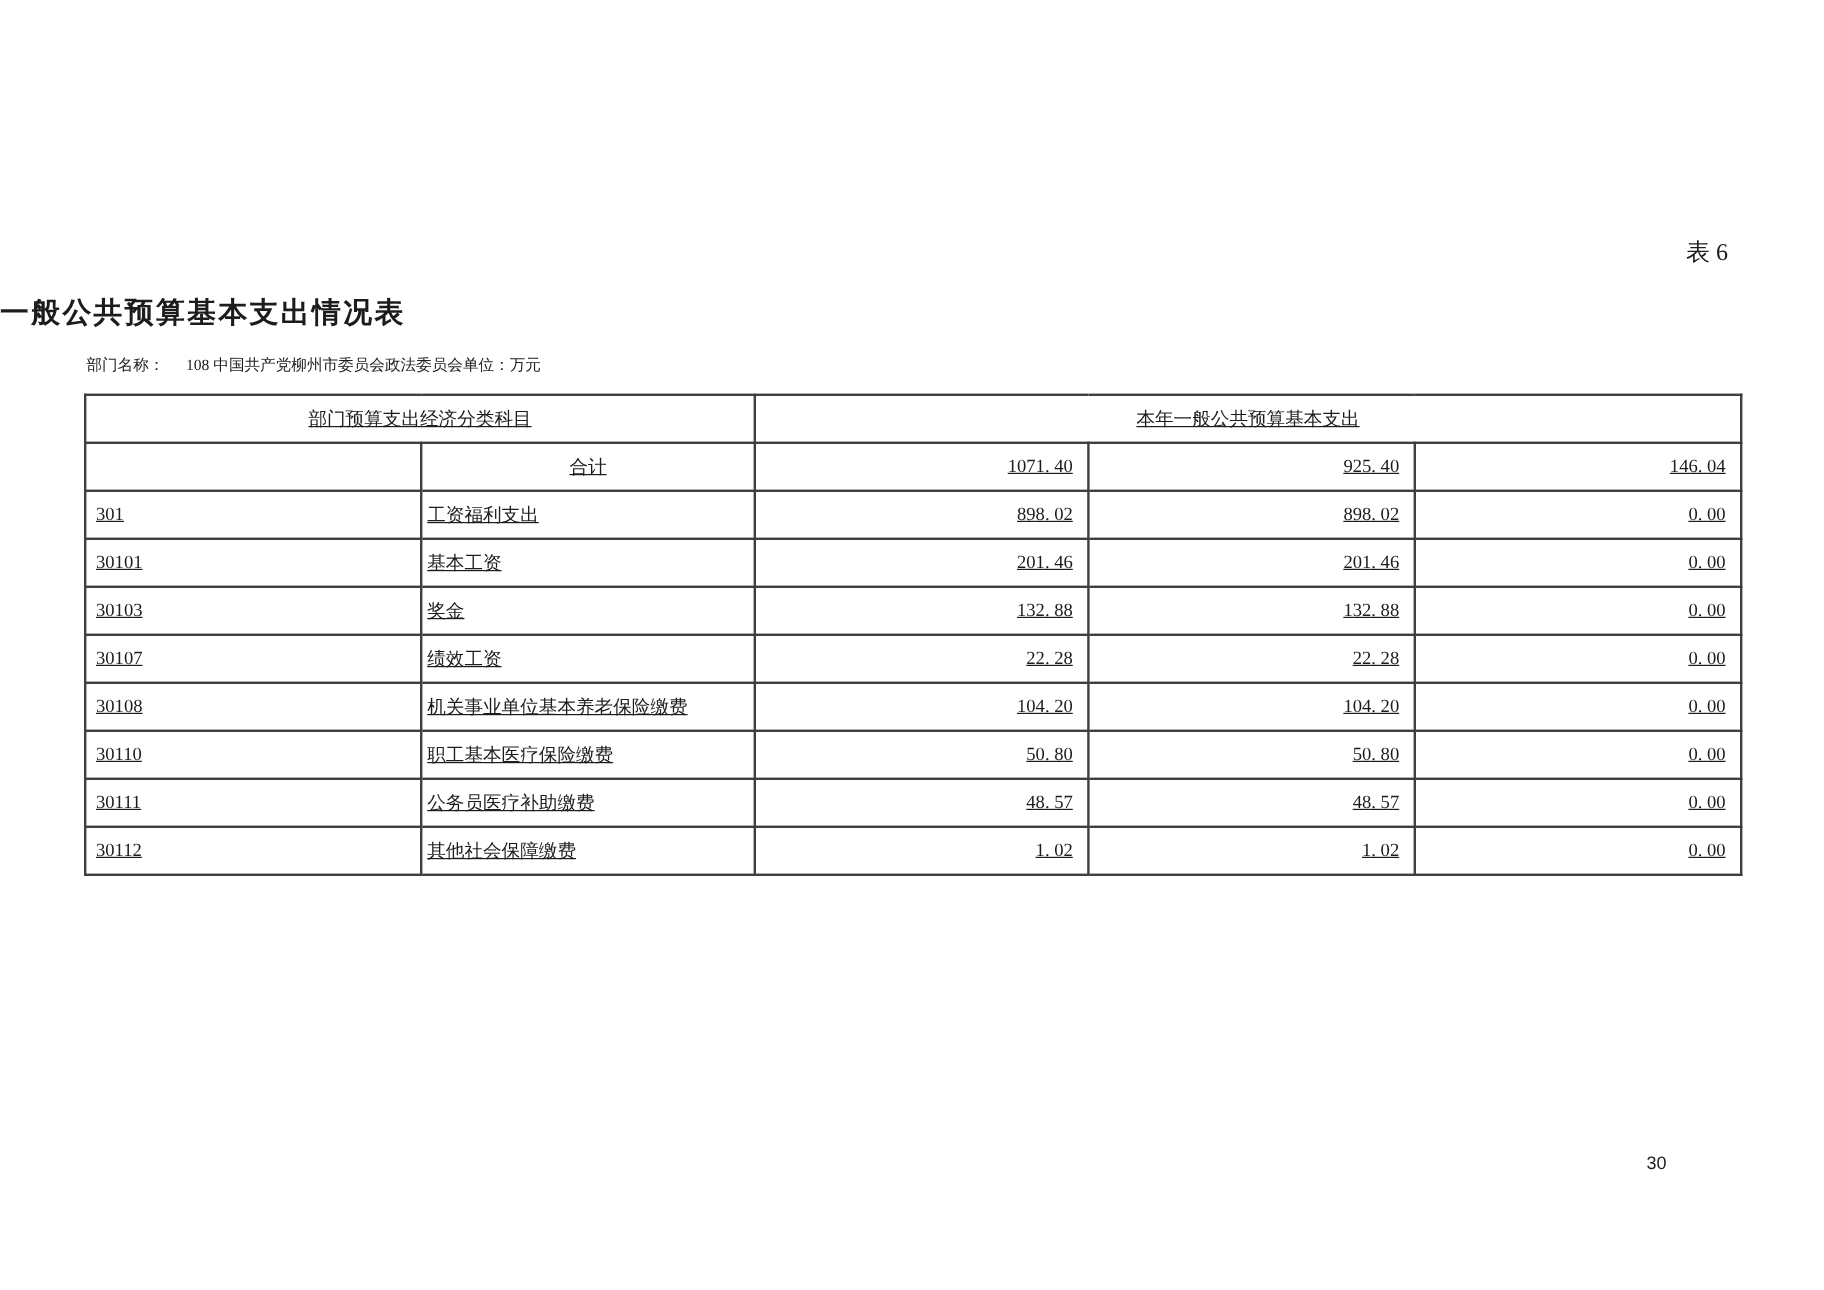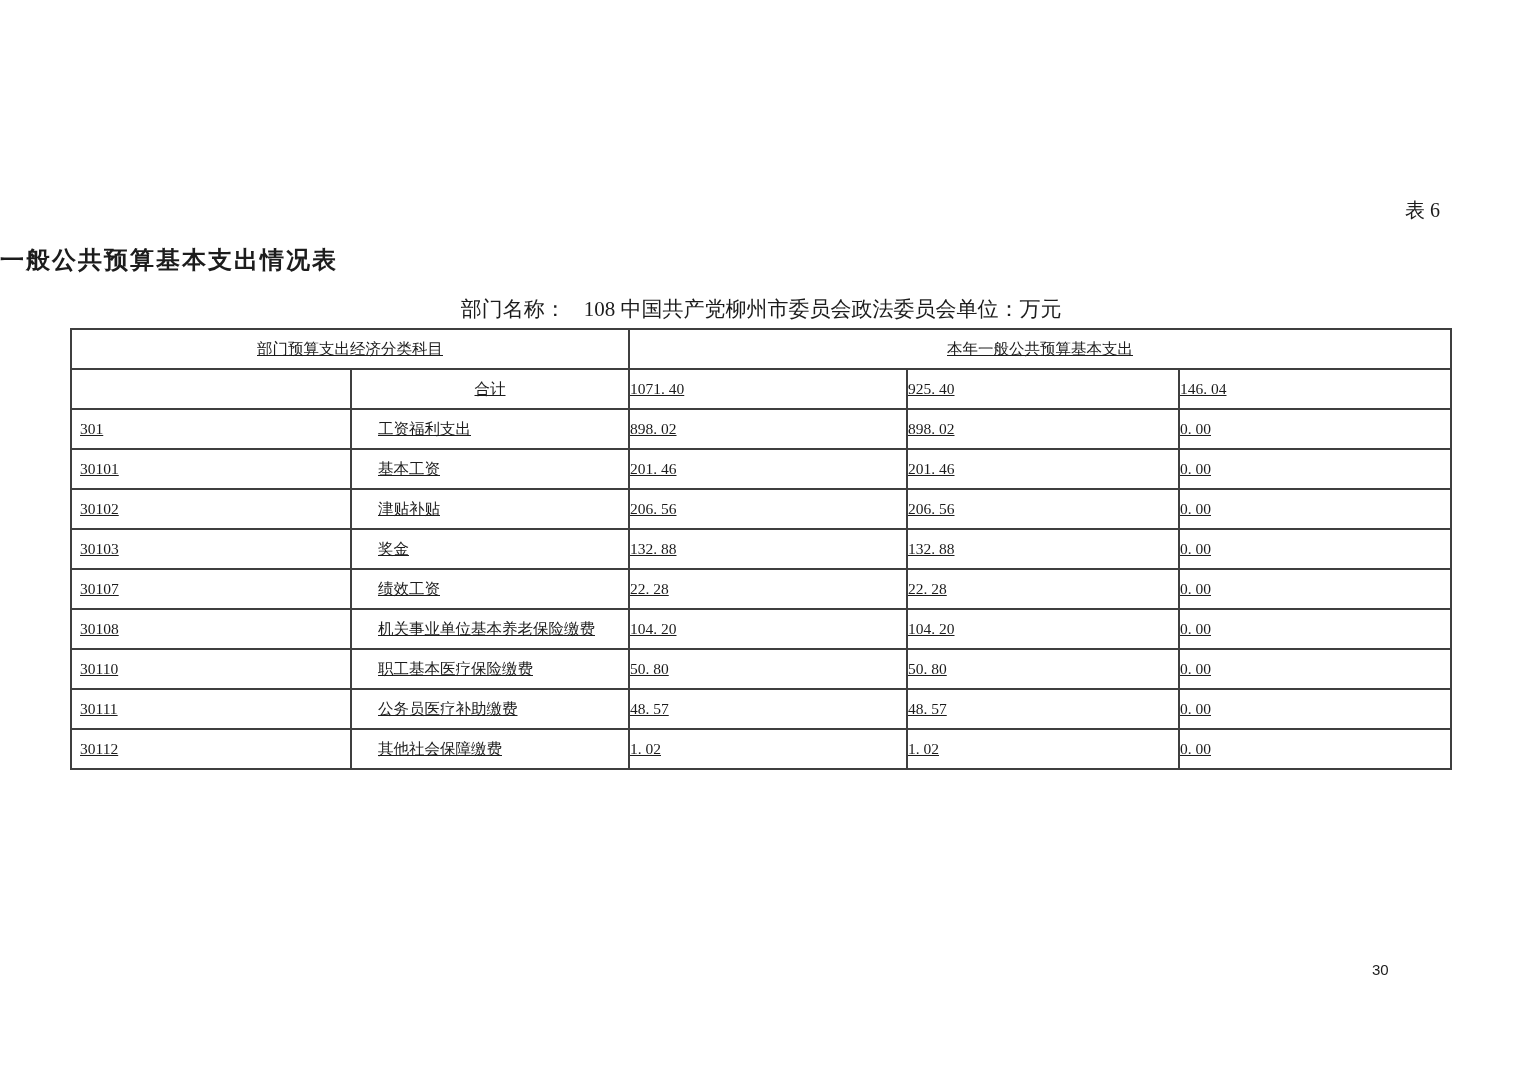--- a/index.html
+++ b/index.html
@@ -31,22 +31,22 @@
     font-weight: bold;
     font-size: 24px;
     letter-spacing: 2px;
   }
   .meta-row {
     position: absolute;
     top: 295px;
     left: 72px;
     width: 1378px;
     display: flex;
-    justify-content: center;
-    font-size: 21px;
+    justify-content: flex-start;
+    font-size: 13px;
   }
   .dept-value { margin-left: 18px; }
   .budget-table {
     position: absolute;
     top: 328px;
     left: 70px;
     width: 1380px;
     border-collapse: collapse;
     table-layout: fixed;
     font-size: 15.5px;
@@ -57,23 +57,23 @@
     font-weight: normal;
     vertical-align: middle;
     padding: 0;
     overflow: hidden;
     white-space: nowrap;
   }
   .group-row th { height: 38px; text-align: center; }
   .cols-row th { height: 74px; text-align: center; }
   .budget-table tbody td { height: 38px; }
   td.c0 { text-align: left; padding-left: 8px; }
-  td.c1 { text-align: left; padding-left: 26px; }
+  td.c1 { text-align: left; padding-left: 4px; }
   td.c1.center { text-align: center; padding-left: 0; }
-  td.c2, td.c3, td.c4 { text-align: left; padding-right: 12px; }
+  td.c2, td.c3, td.c4 { text-align: right; padding-right: 12px; }
   .page-number {
     position: absolute;
     top: 961px;
     left: 1372px;
     font-size: 15px;
     font-family: "Liberation Sans", "DejaVu Sans", sans-serif;
   }
 </style>
 </head>
 <body>
@@ -119,27 +119,20 @@
         <td class="c4">0. 00</td>
       </tr>
       <tr>
         <td class="c0">30101</td>
         <td class="c1">基本工资</td>
         <td class="c2">201. 46</td>
         <td class="c3">201. 46</td>
         <td class="c4">0. 00</td>
       </tr>
       <tr>
-        <td class="c0">30102</td>
-        <td class="c1">津贴补贴</td>
-        <td class="c2">206. 56</td>
-        <td class="c3">206. 56</td>
-        <td class="c4">0. 00</td>
-      </tr>
-      <tr>
         <td class="c0">30103</td>
         <td class="c1">奖金</td>
         <td class="c2">132. 88</td>
         <td class="c3">132. 88</td>
         <td class="c4">0. 00</td>
       </tr>
       <tr>
         <td class="c0">30107</td>
         <td class="c1">绩效工资</td>
         <td class="c2">22. 28</td>

